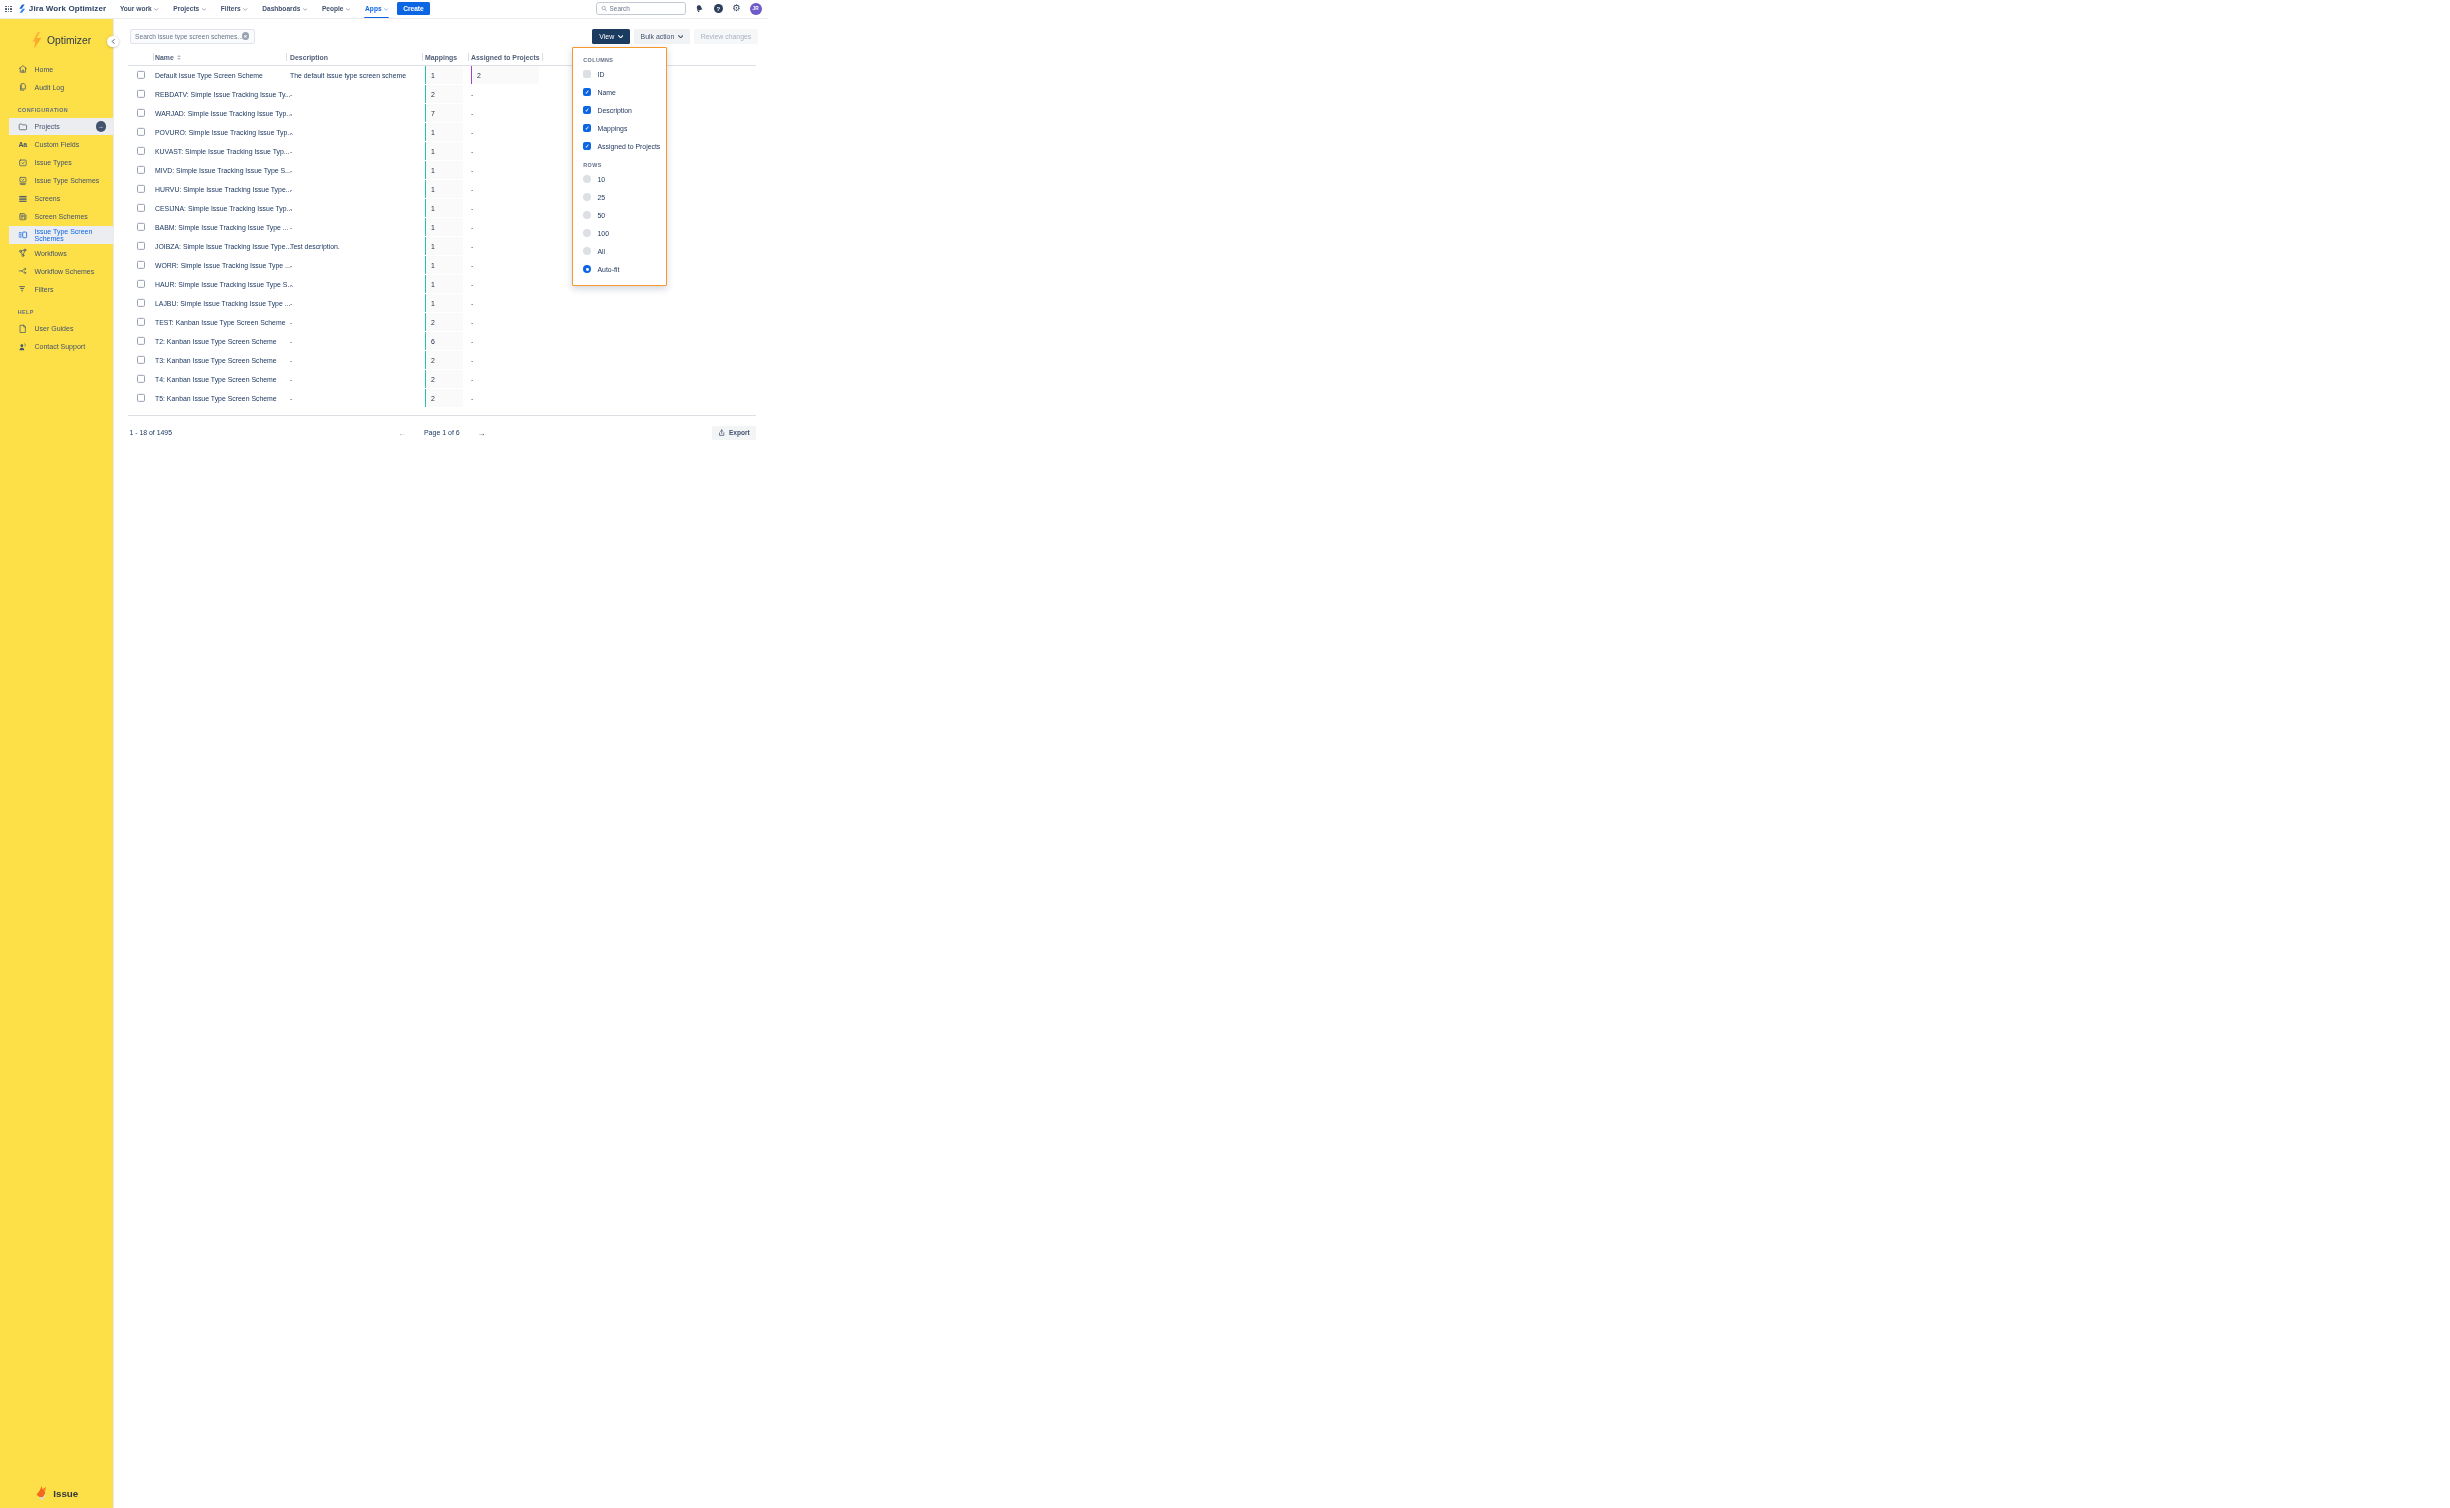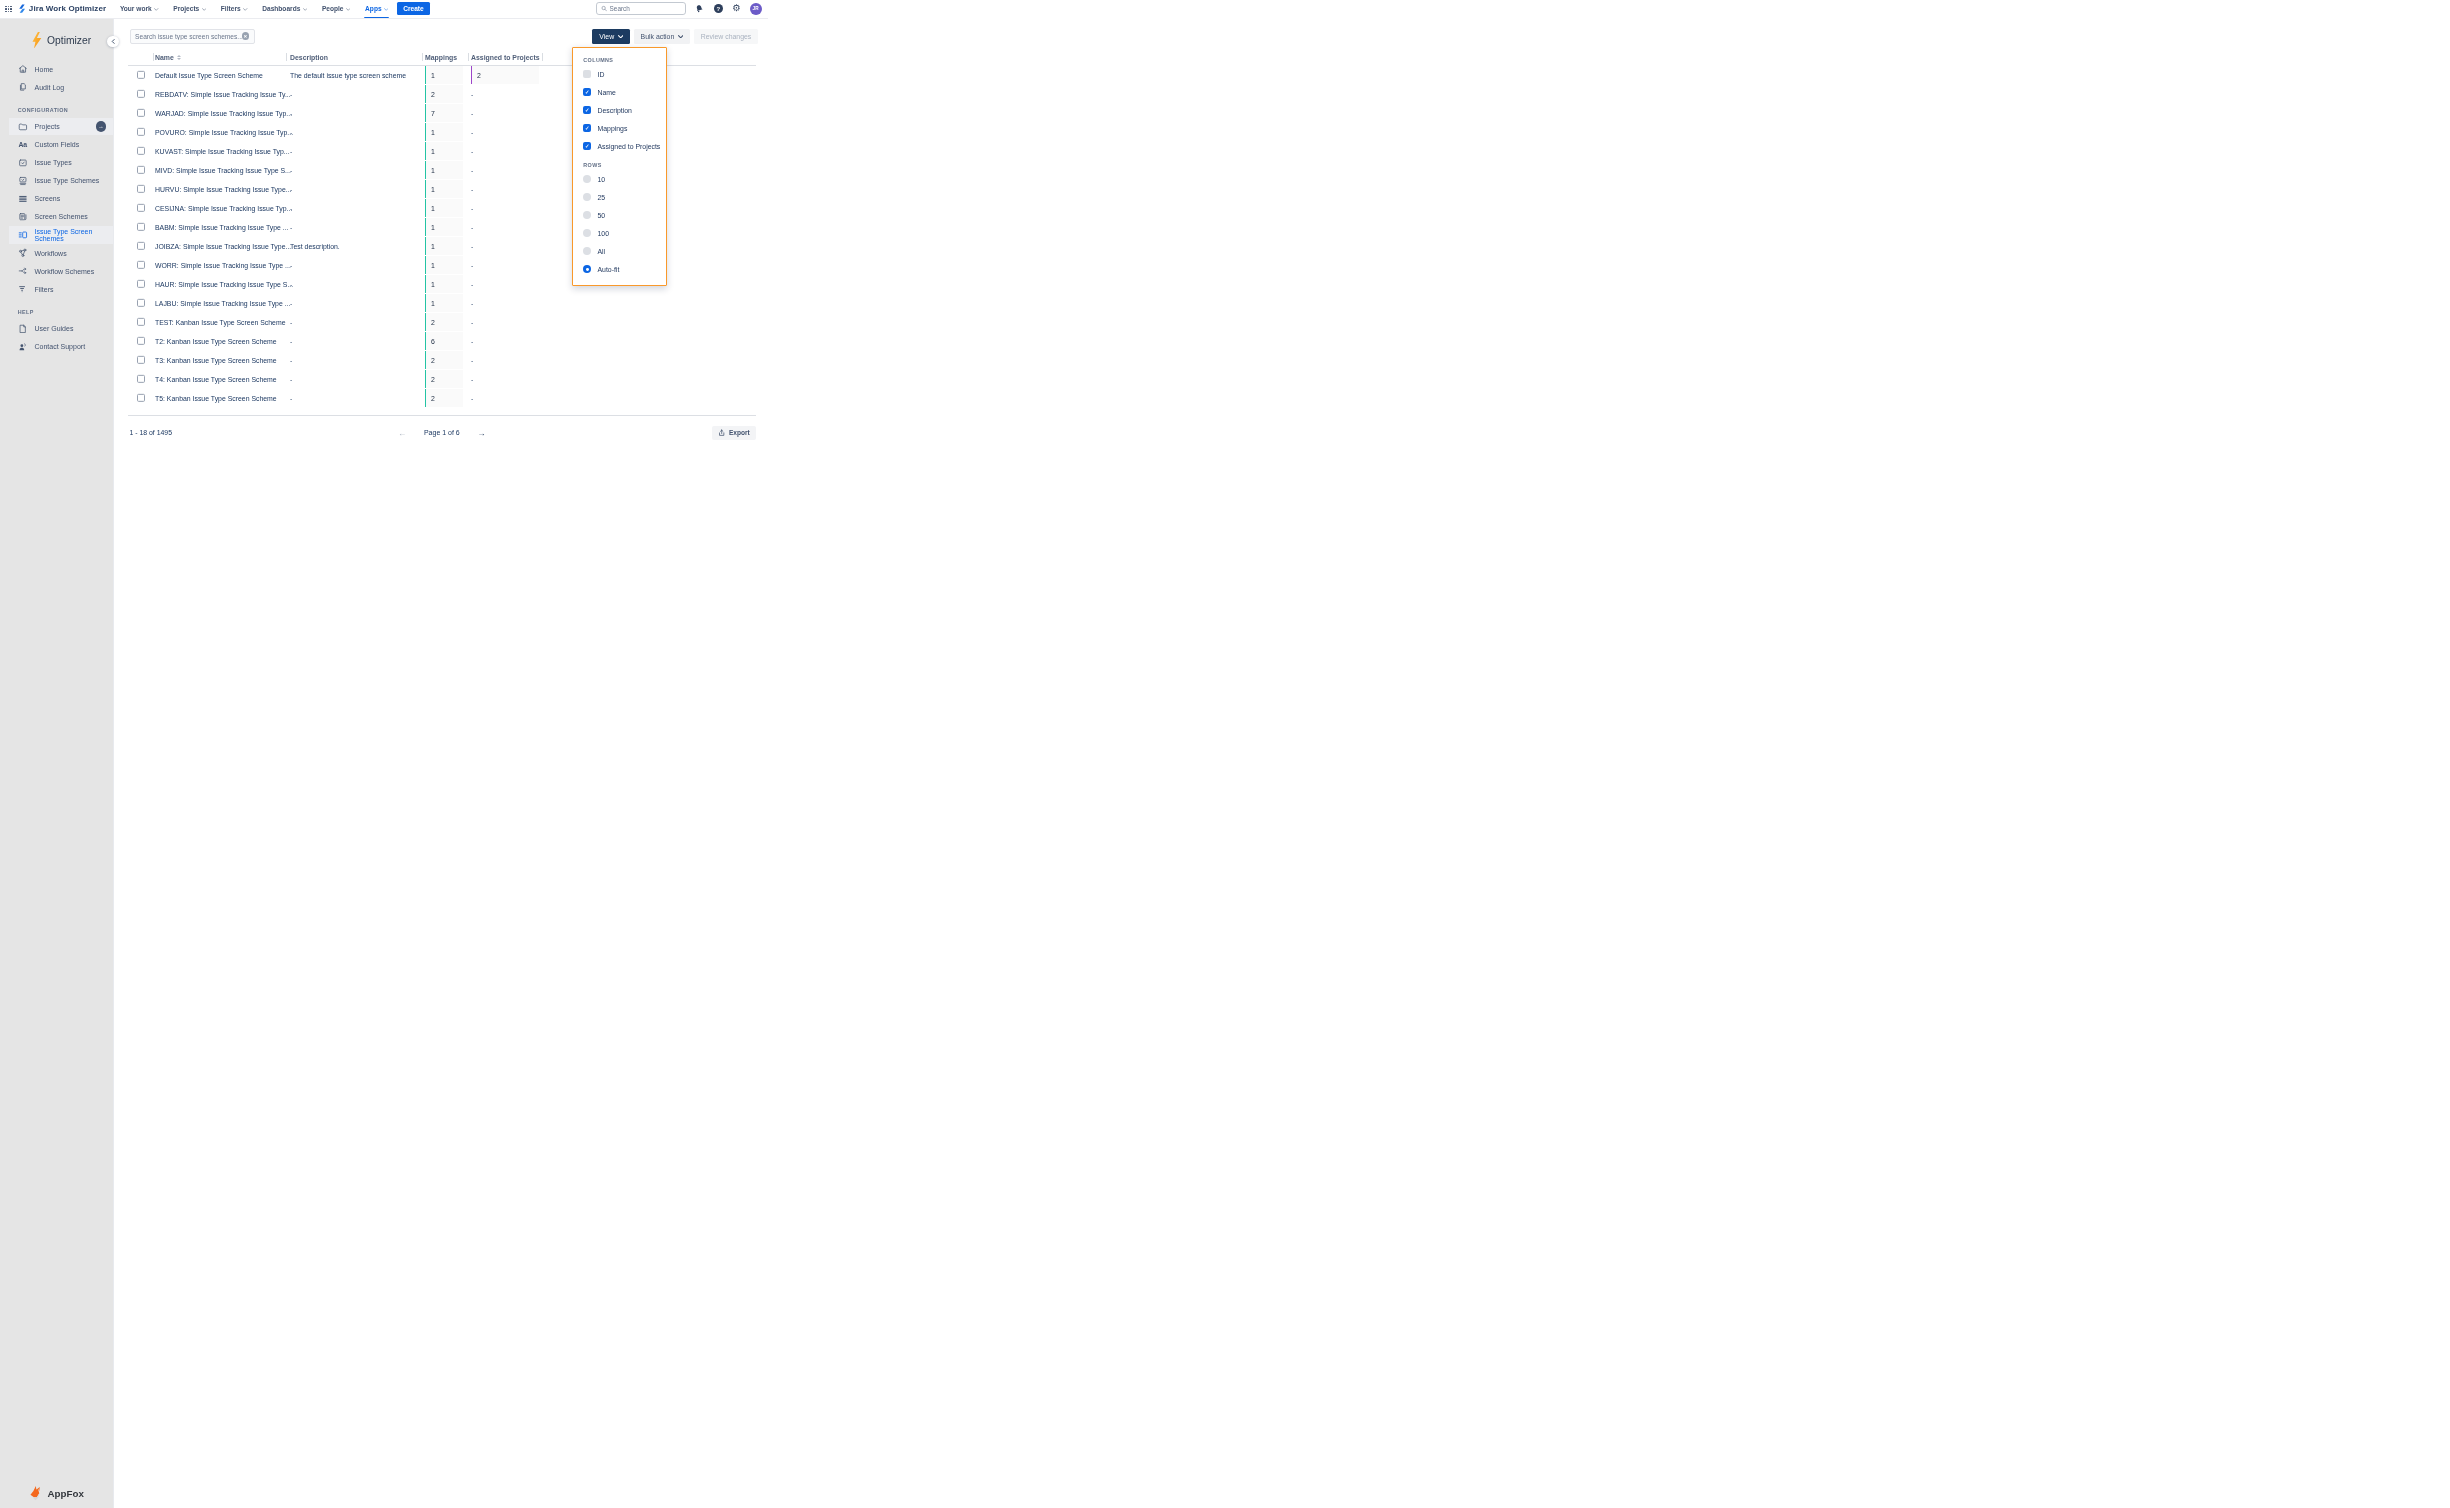--- a/index.html
+++ b/index.html
@@ -39,21 +39,21 @@
   .topicons{ display:flex; align-items:center; gap:9.3px; margin-left:9.8px; margin-right:6.4px;}
   .topicons > *{ cursor:pointer; }
   .helpicon{ width:9.3px; height:9.3px; border-radius:50%; background:#2E3F5C; color:#fff;
     font-size:5.9px; font-weight:700; display:flex; align-items:center; justify-content:center;}
   .gearicon{ font-size:9.3px; color:#2E3F5C; line-height:1;}
   .avatar{ width:11.8px; height:11.8px; border-radius:50%; background:#6C5BC8; color:#fff;
     font-size:4.7px; font-weight:700; display:flex; align-items:center; justify-content:center;
     letter-spacing:0.1px;}
 
   
-  .sidebar{ position:fixed; top:18.6px; left:0; bottom:0; width:114px; background:#e5e5e5;
+  .sidebar{ position:fixed; top:18.6px; left:0; bottom:0; width:114px; background:#fde047;
     border-right:0.5px solid #E8EAEE; z-index:60;padding-left:9px;}
   .collapse{ position:absolute; right:-5.9px; top:17px; width:11.8px; height:11.8px; border-radius:50%;
     background:#fff; box-shadow:0 0.5px 2.5px rgba(9,30,66,.3); display:flex; align-items:center;
     justify-content:center; color:#44546F; cursor:pointer; z-index:70;}
   .sidelogo{ display:flex; align-items:center; justify-content:center; gap:4.4px;
     padding:13.2px 0 11.8px;}
   .sidelogo .word{ font-size:10.3px; font-weight:500; color:#2E3B4E;}
   .side-item{ height:17.6px; margin-bottom:0.5px; display:flex; align-items:center; gap:6.9px;
     padding:0 6.9px 0 8.8px; color:var(--icon); font-size:7px; cursor:pointer; position:relative;}
   .side-item .lbl{ color:#42526E; }
@@ -391,21 +391,21 @@
         </span>
         <span class="lbl">Contact Support</span>
       </div>
     </div>
   <div class="sidebrand">
     <svg width="14.7" height="15.7" viewBox="0 0 30 32">
       <path d="M14 2 L9 12 3 20 10 25 16 25 21 17 18 7 15 9 Z" fill="#F4681D"></path>
       <path d="M18 7 L22 4 21 12 Z" fill="#F4681D"></path>
       <path d="M10 25 L16 25 21 17 19 26 13 31 9 27 Z" fill="#D8D8D8"></path>
     </svg>
-    <span class="word">AppFox</span>
+    <span class="word">Issue</span>
   </div>
 </div>
 
 <div class="main">
 
   <div class="tsearch">
     <input placeholder="Search issue type screen schemes..." style="">
     <span class="clearbtn">✕</span>
   </div>
 

